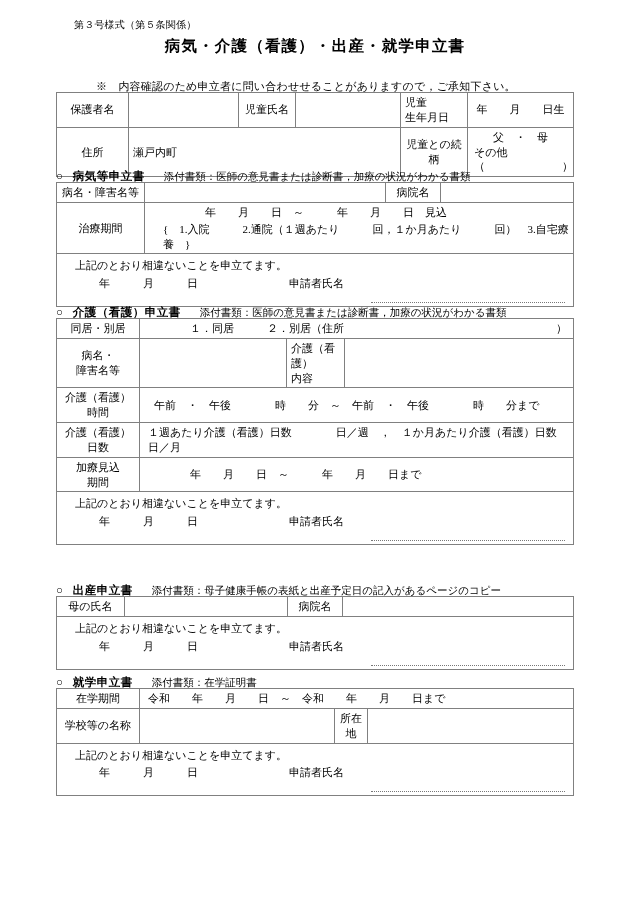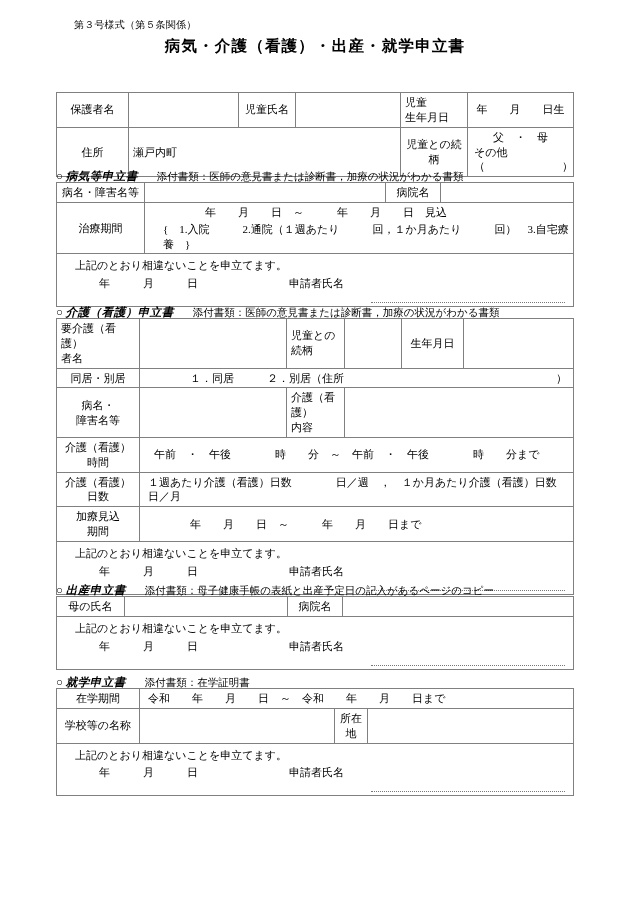--- a/index.html
+++ b/index.html
@@ -76,23 +76,22 @@
   
   .sec-head {
     position: absolute;
     left: 56px;
     font-size: 11.5px;
     white-space: nowrap;
   }
   .sec-head .circ { font-size: 11.5px; }
   .sec-head .nm {
     font-weight: bold;
-    margin-left: 0;
+    margin-left: 7px;
     letter-spacing: 0.5px;
-    font-style: italic;
   }
   .sec-head .att {
     margin-left: 16px;
     font-size: 10.5px;
     font-weight: normal;
   }
 
   
   .decl-line1 {
     display: block;
@@ -125,20 +124,21 @@
     height: 1px;
   }
 </style>
 </head>
 <body>
 
 <div class="page">
 
   <div class="form-no">第３号様式（第５条関係）</div>
   <div class="doc-title">病気・介護（看護）・出産・就学申立書</div>
+  <div class="notice">※　内容確認のため申立者に問い合わせせることがありますので，ご承知下さい。</div>
 
   <table class="tbl" style="top:92px;">
     <colgroup>
       <col style="width:72px">
         <col style="width:110px">
         <col style="width:57px">
       <col style="width:105px">
         <col style="width:67px">
         <col style="width:106px">
     </colgroup>
@@ -217,34 +217,20 @@
   <table class="tbl" style="top:318px;">
     <colgroup>
       <col style="width:83px">
         <col style="width:147px">
         <col style="width:58px">
       <col style="width:57px">
         <col style="width:62px">
         <col style="width:110px">
     </colgroup>
     <tbody>
-        <tr>
-      <td class="lbl-l two-line">
-        <span>要介護（看護）</span><br>
-        <span>者名</span>
-      </td>
-      <td class="val"></td>
-      <td class="lbl-l two-line">
-        <span>児童との</span><br>
-        <span>続柄</span>
-      </td>
-      <td class="val"></td>
-      <td class="lbl">生年月日</td>
-      <td class="val"></td>
-    </tr>
     <tr>
       <td class="lbl">同居・別居</td>
       <td class="val" colspan="5" style="position:relative;">
         <span style="padding-left:6px;margin-left:40px;">１．同居　　　２．別居（住所</span>
         <span style="position:absolute;right:6px;top:2px;">）</span>
       </td>
     </tr>
     <tr>
       <td class="lbl two-line">
         <span>病名・</span><br>

